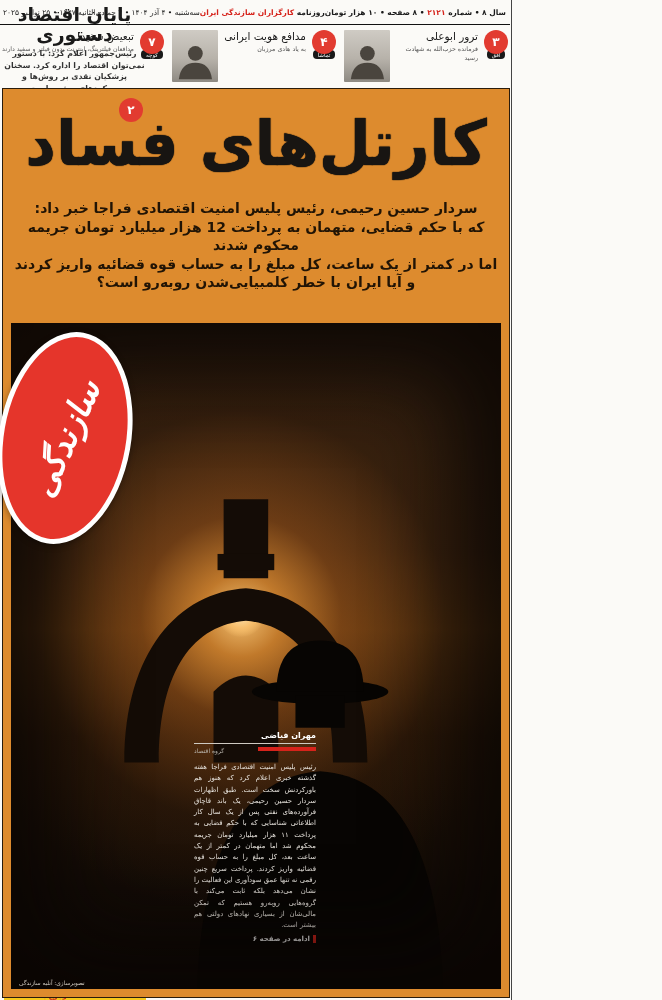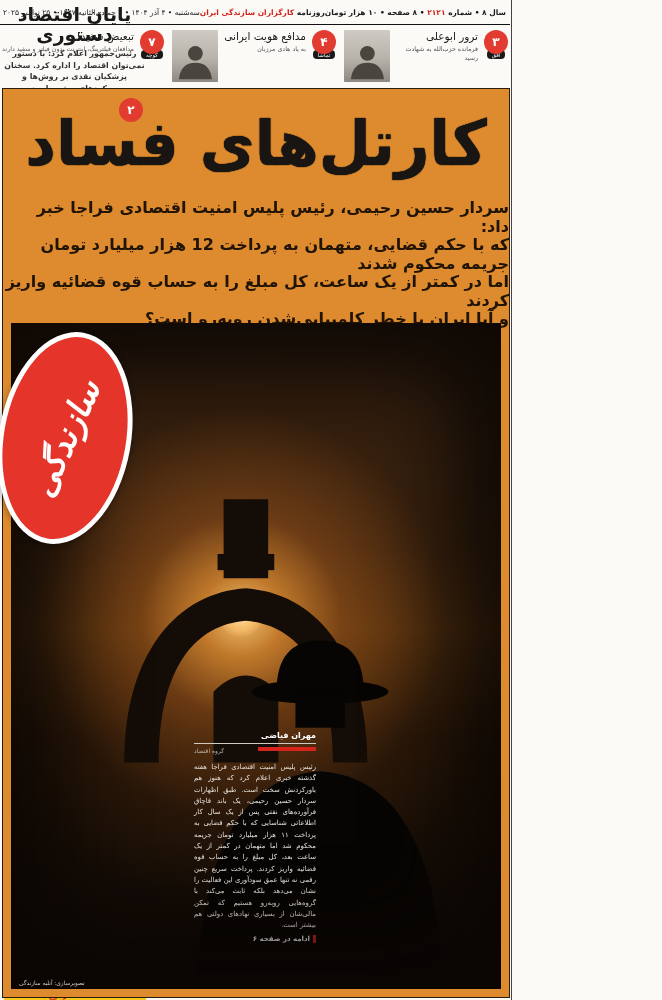--- a/index.html
+++ b/index.html
@@ -78,21 +78,21 @@
   .ad-foot { margin-top:auto; background:#f6c81c; color:#c41e1e; font-size:7px;
     font-weight:bold; padding:2px 5px; text-align:left; }
 
   
   #main { top:88px; right:152px; width:508px; height:910px;
     background:#dd8b2e; border:1px solid #2a1c0c; }
   #headline { margin-top:2px; text-align:center; font-size:60px; font-weight:bold;
     color:#181512; letter-spacing:-2px; line-height:104px;
     text-shadow:0 0 1px #181512, 0 0 1px #181512; transform:scaleY(1.04); }
   #lead { margin-top:4px; }
-  #lead div { text-align:right; font-size:16px; font-weight:bold;
+  #lead div { text-align:center; font-size:14px; font-weight:bold;
     color:#211405; line-height:18.5px; }
 
   
   #scene { position:absolute; top:234px; left:8px; right:8px; bottom:8px;
     background:
       radial-gradient(circle at 47% 44%, rgba(250,200,120,0.95) 0%, rgba(222,140,50,0.8) 9%, rgba(150,80,25,0.55) 22%, rgba(60,32,12,0.35) 45%, rgba(0,0,0,0) 65%),
       linear-gradient(180deg, #2b1b0e 0%, #3a2410 34%, #54330f 46%, #241507 62%, #120b06 85%, #0c0704 100%);
     overflow:hidden; }
   #scene .vignette { position:absolute; inset:0;
     box-shadow:inset 0 0 80px 50px rgba(10,6,3,0.85); }

